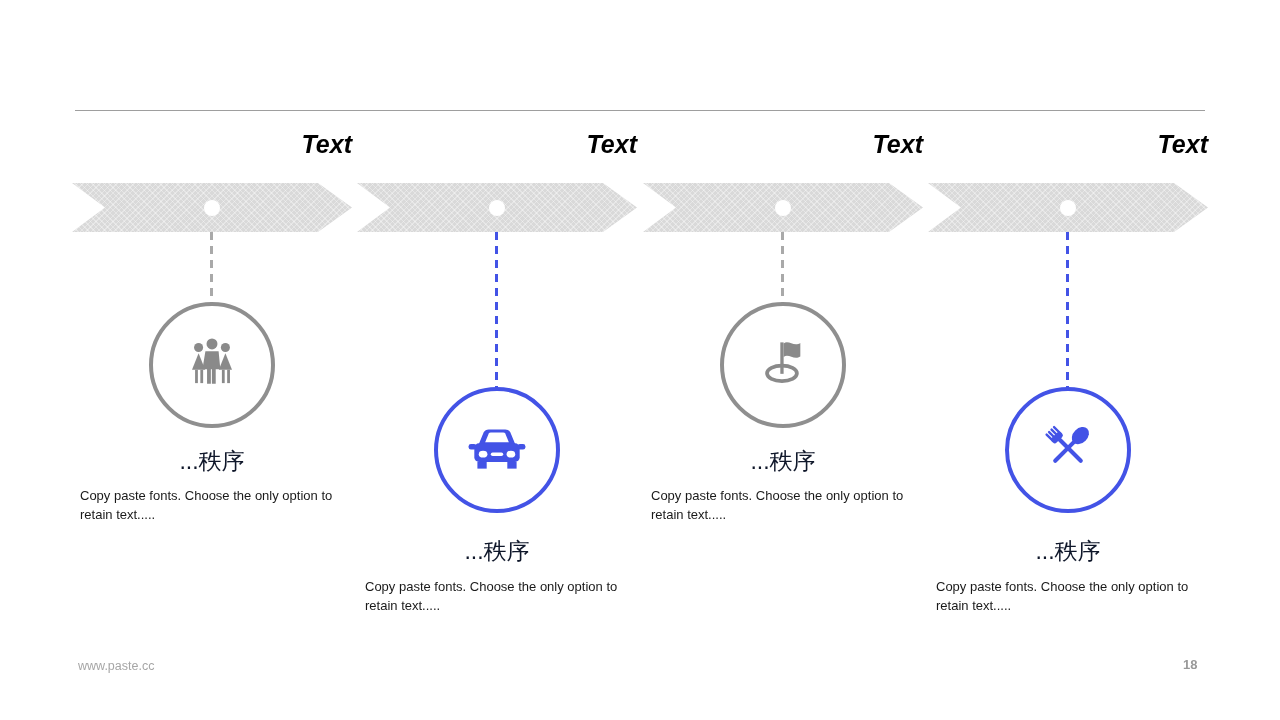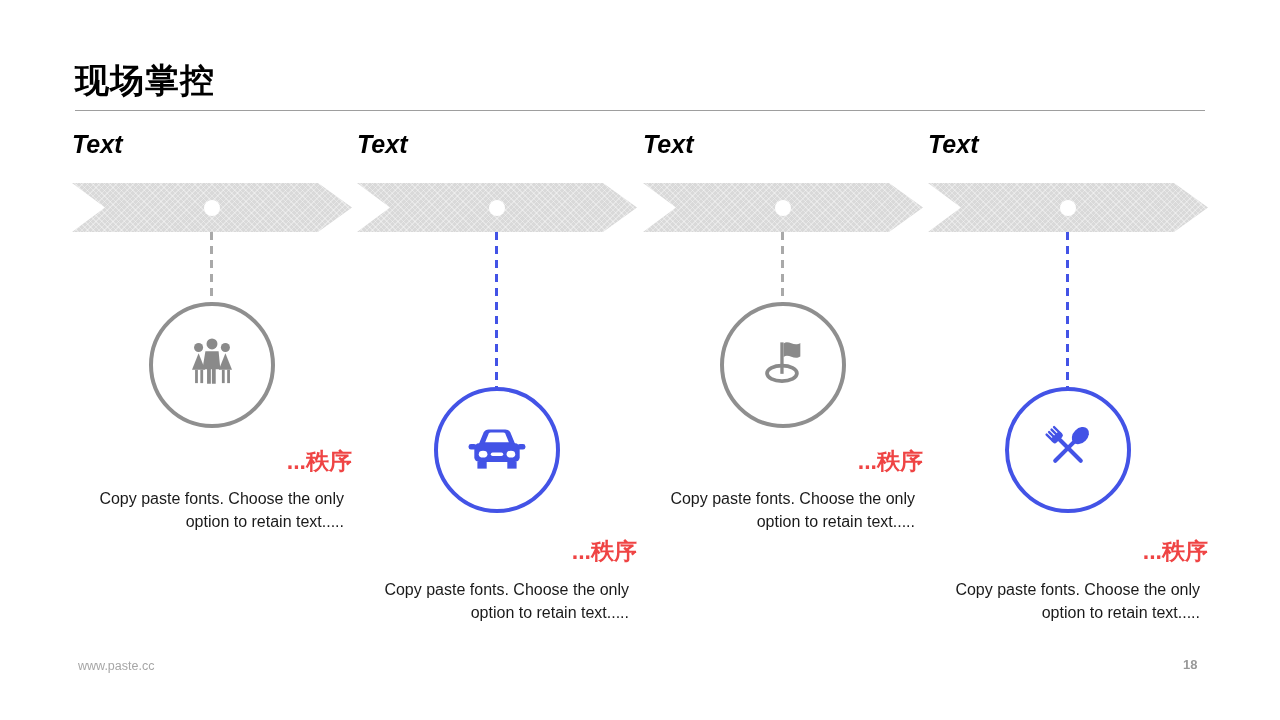--- a/index.html
+++ b/index.html
@@ -29,21 +29,21 @@
   }
 
   .column { position: absolute; top: 130px; width: 280px; height: 510px; }
   .col-0 { left: 72px; }
   .col-1 { left: 357px; }
   .col-2 { left: 643px; }
   .col-3 { left: 928px; }
 
   .col-header {
     position: absolute; top: 0; left: 0; width: 100%;
-    text-align: left; font-size: 25px; font-weight: bold; font-style: italic;
+    text-align: right; font-size: 25px; font-weight: bold; font-style: italic;
     color: #000;
   }
 
   .arrow-banner {
     position: absolute; top: 53px; left: 0; width: 280px; height: 49px;
     background-color: var(--arrow);
     background-image:
       repeating-linear-gradient(45deg, rgba(255,255,255,0.35) 0 1px, transparent 1px 4px),
       repeating-linear-gradient(-45deg, rgba(255,255,255,0.35) 0 1px, transparent 1px 4px);
     clip-path: polygon(0 0, 246px 0, 100% 50%, 246px 100%, 0 100%, 33px 50%);
@@ -68,48 +68,47 @@
   .node {
     position: absolute; left: 77px; width: 126px; height: 126px;
     border-radius: 50%; background: #fff; border: 4px solid;
     display: flex; align-items: center; justify-content: center;
   }
   .gray .node { top: 172px; border-color: var(--gray-border); color: var(--gray-icon); }
   .blue .node { top: 257px; border-color: var(--blue); color: var(--blue); }
   .node svg { width: 66px; height: 66px; fill: currentColor; }
 
   .col-heading {
-    position: absolute; left: 0; width: 100%; text-align: right;
-    font-size: 23px; font-weight: bold; color: #ef4444;
+    position: absolute; left: 0; width: 100%; text-align: center;
+    font-size: 23px; font-weight: normal; color: #0f172a;
   }
   .gray .col-heading { top: 316px; }
   .blue .col-heading { top: 406px; }
 
   .col-body {
-    position: absolute; left: 8px; width: 264px; text-align: right;
-    font-size: 16px; line-height: 1.45; color: #1a1a1a;
+    position: absolute; left: 8px; width: 264px; text-align: left;
+    font-size: 13px; line-height: 1.45; color: #1a1a1a;
   }
   .gray .col-body { top: 357px; }
   .blue .col-body { top: 448px; }
 
   .footer-url {
     position: absolute; left: 78px; top: 659px;
     font-size: 12.5px; color: var(--text-muted);
   }
   .page-number {
     position: absolute; left: 1183px; top: 657px;
     font-size: 13px; color: #999999; font-weight: bold;
   }
 </style>
 </head>
 <body>
 
 <div class="slide">
 
-  <div class="slide-title">现场掌控</div>
   <div class="title-rule"></div>
 
   <div class="column col-0 gray">
     <div class="col-header">Text</div>
     <div class="arrow-banner"></div>
     <div class="arrow-dot"></div>
     <div class="drop-dash"></div>
     <div class="node">
       <span>
         <svg viewBox="0 0 64 64" aria-hidden="true">

